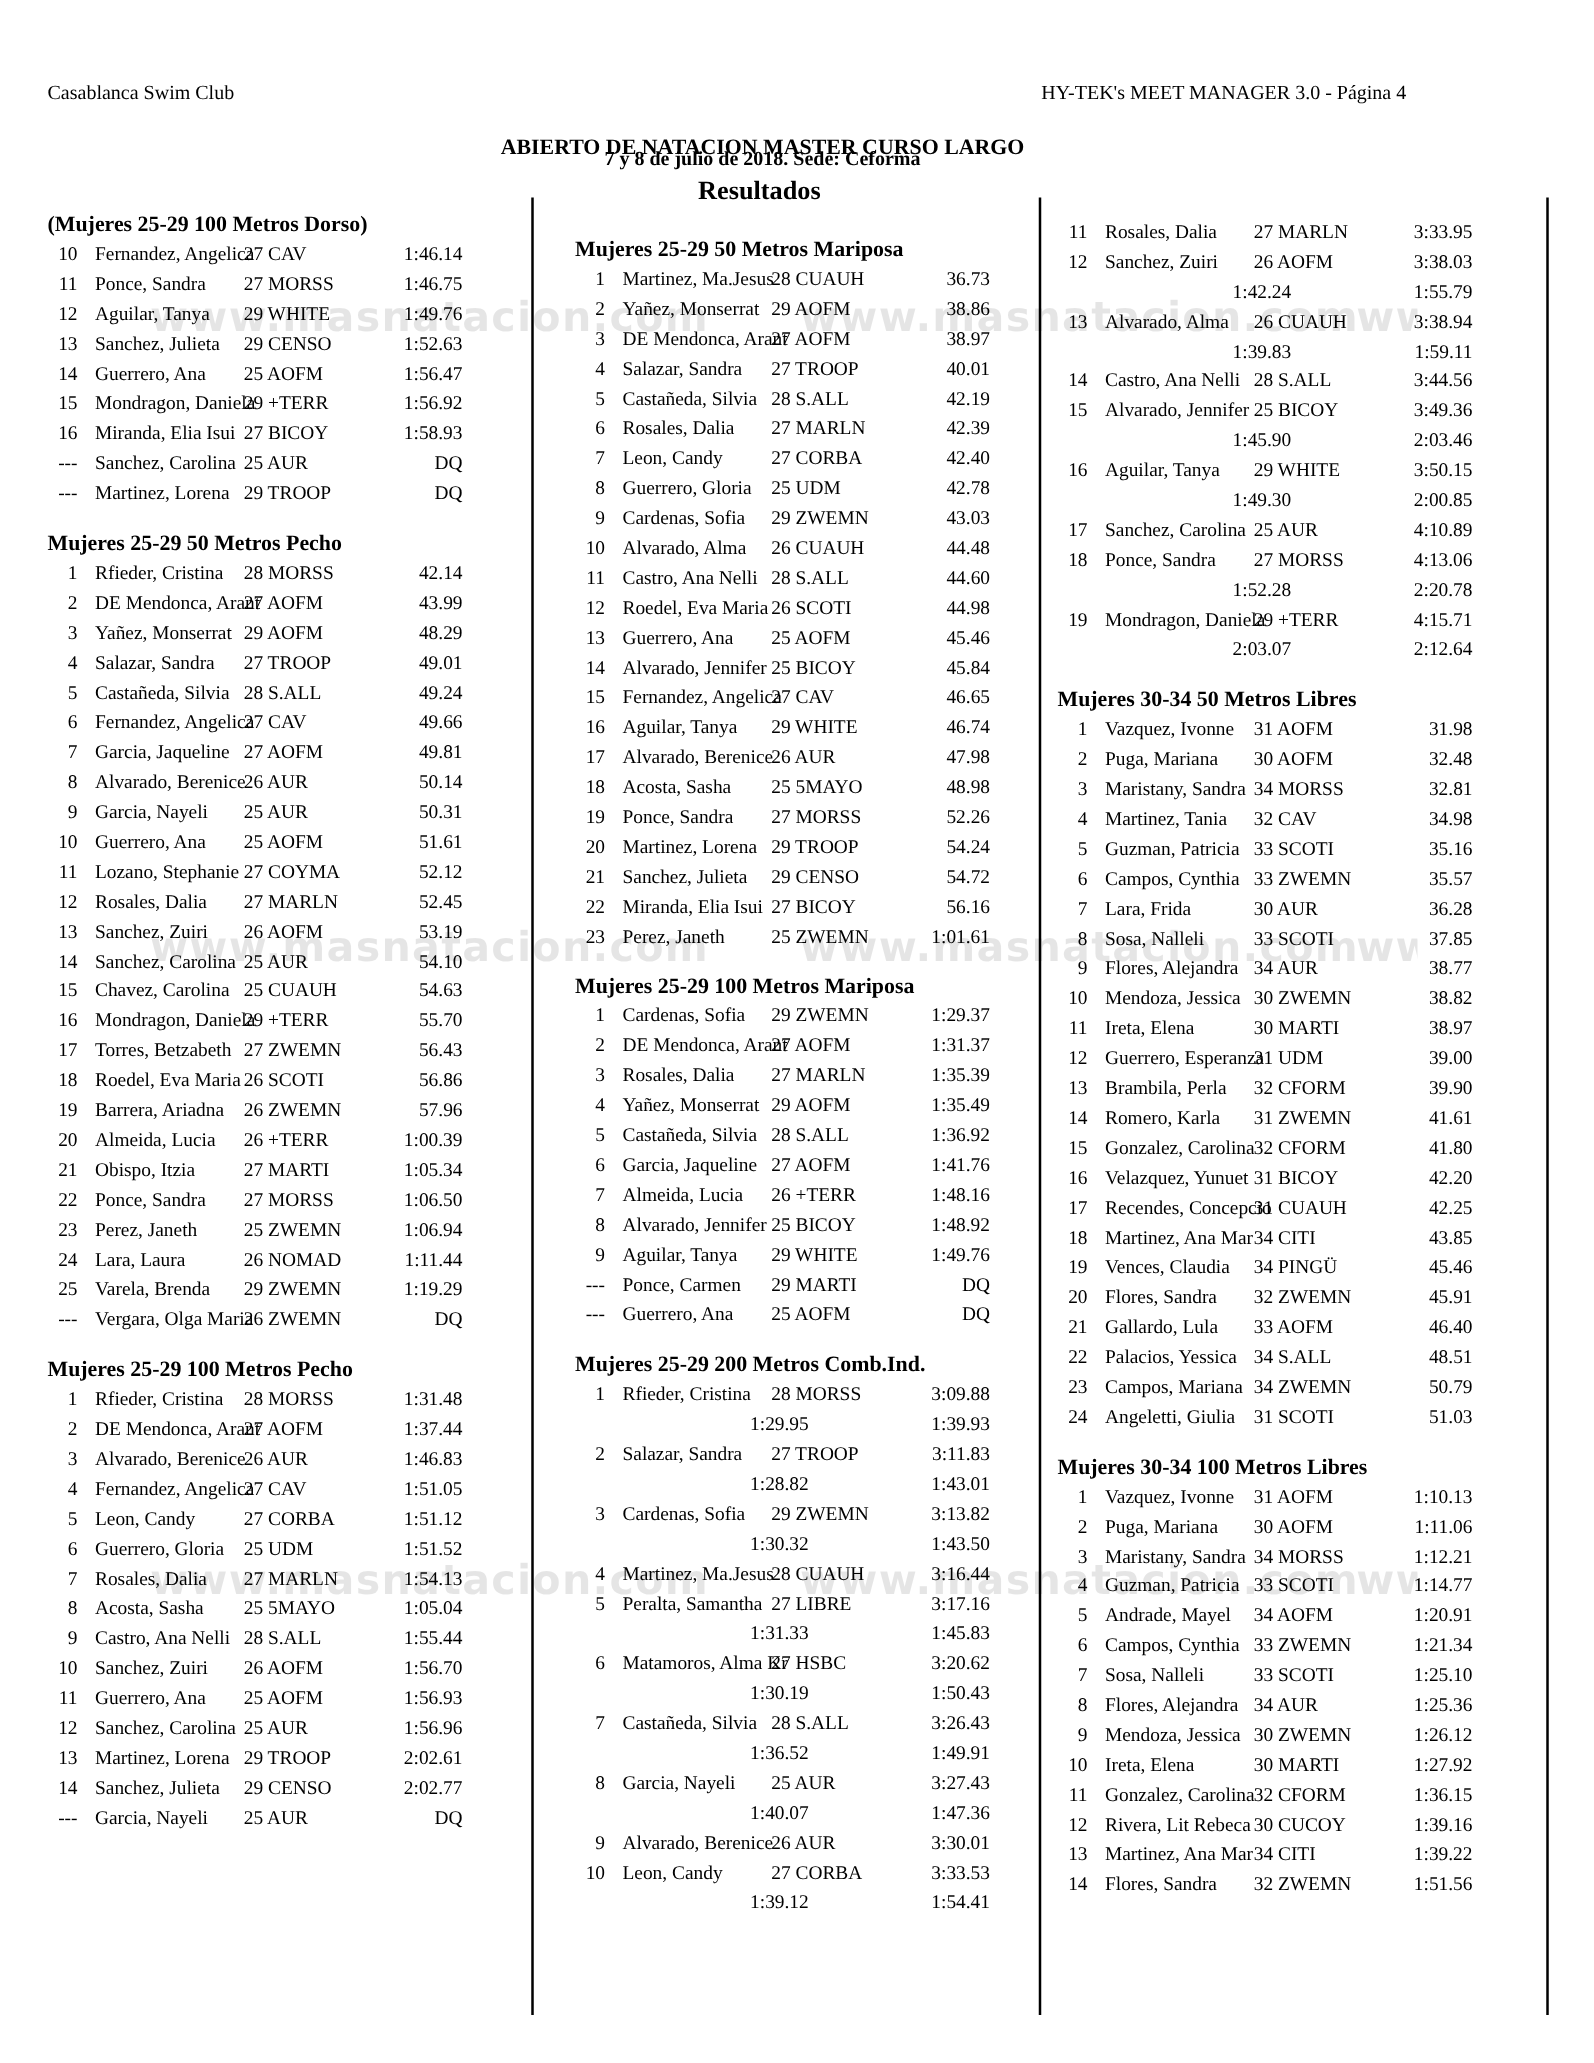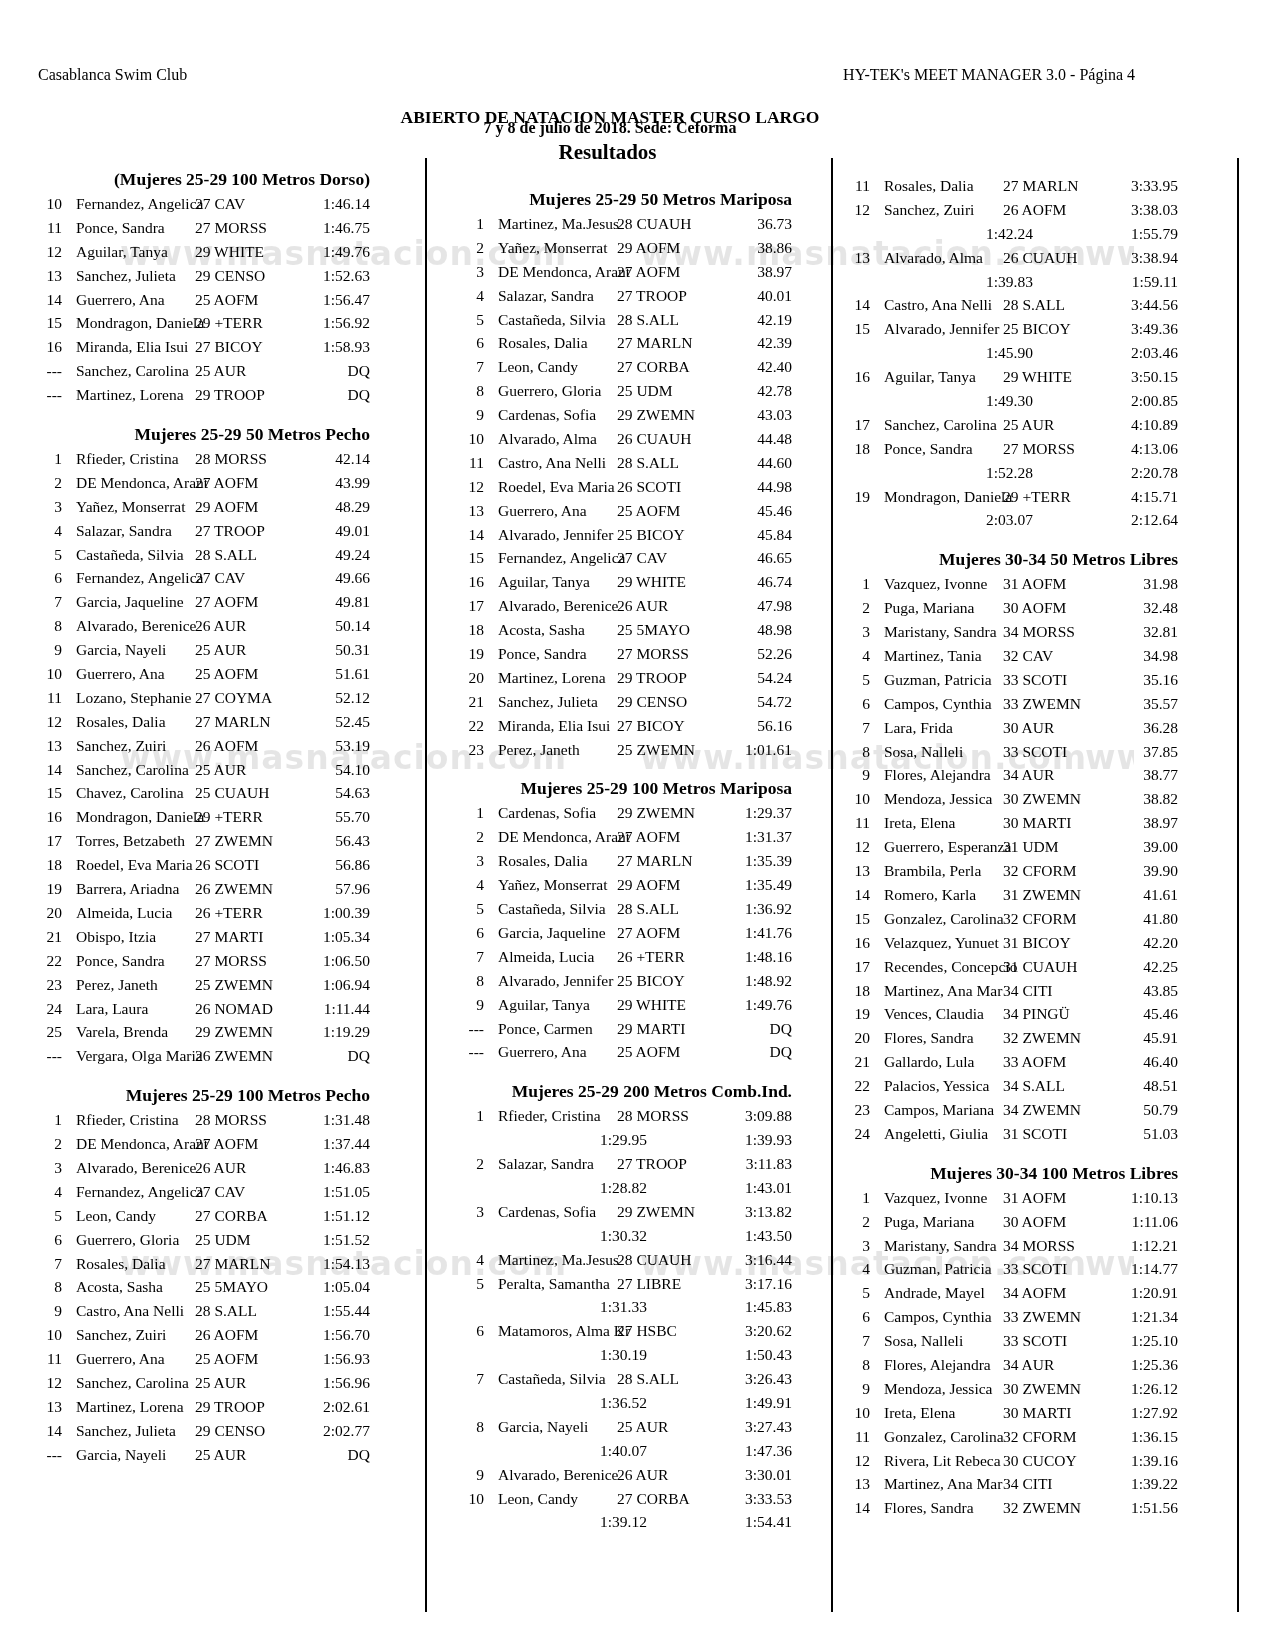--- a/index.html
+++ b/index.html
@@ -1,34 +1,34 @@
 <!DOCTYPE html>
 <html><head>
 <meta charset="utf-8">
 <style>
   html,body{margin:0;padding:0;background:#fff;}
   .page{position:relative;width:1275px;height:1650px;background:#ffffff;overflow:hidden;
         font-family:"Liberation Serif","DejaVu Serif",serif;color:#000;}
   .hdr-left{position:absolute;left:38px;top:66px;font-size:16px;white-space:nowrap;}
-  .hdr-right{position:absolute;right:140px;top:66px;font-size:16px;white-space:nowrap;}
+  .hdr-right{position:absolute;right:150px;top:66px;font-size:16px;white-space:nowrap;}
   .title{position:absolute;left:0;top:107px;width:1220px;text-align:center;font-weight:bold;font-size:17.5px;}
   .subtitle{position:absolute;left:0;top:119px;width:1220px;text-align:center;font-weight:bold;font-size:16px;}
   .results{position:absolute;left:0;top:140px;width:1215px;text-align:center;font-weight:bold;font-size:21px;}
   .divider{position:absolute;top:158px;width:2px;height:1454px;background:#000;}
   .d1{left:425px;} .d2{left:831px;} .d3{left:1237px;}
   .wmband{position:absolute;left:0;width:1134px;height:32px;z-index:0;overflow:hidden;white-space:nowrap;
           font-family:"DejaVu Sans","Liberation Sans",sans-serif;font-weight:bold;font-size:33px;
           color:rgba(0,0,0,0.10);letter-spacing:1px;}
   .w1{top:234px;} .w2{top:738px;} .w3{top:1244px;}
   .wmband span{position:absolute;top:0;}
   .col{position:absolute;width:332px;z-index:1;font-size:15.5px;}
   .c1{left:38px;top:166px;}
   .c2{left:444px;top:186px;margin-left:16px;}
   .c3{left:846px;top:174px;}
-  .event-title{font-weight:bold;font-size:17.5px;height:26px;line-height:26px;white-space:nowrap;text-align:right;}
+  .event-title{font-weight:bold;font-size:17.5px;height:26px;line-height:26px;white-space:nowrap;}
   .event-title.gap{margin-top:14px;}
   .row{display:grid;grid-template-columns:24px 14px 119px 102px 1fr;height:23.9px;line-height:23.9px;}
   .row .place{text-align:right;}
   .row .name,.row .ageteam{white-space:nowrap;overflow:visible;text-align:left;}
   .row .time{text-align:right;white-space:nowrap;}
   .split{display:grid;grid-template-columns:74px 113px 1fr;height:23.9px;line-height:23.9px;}
   .split .s1,.split .s2{text-align:right;white-space:nowrap;}
 </style>
 </head>
 <body>

